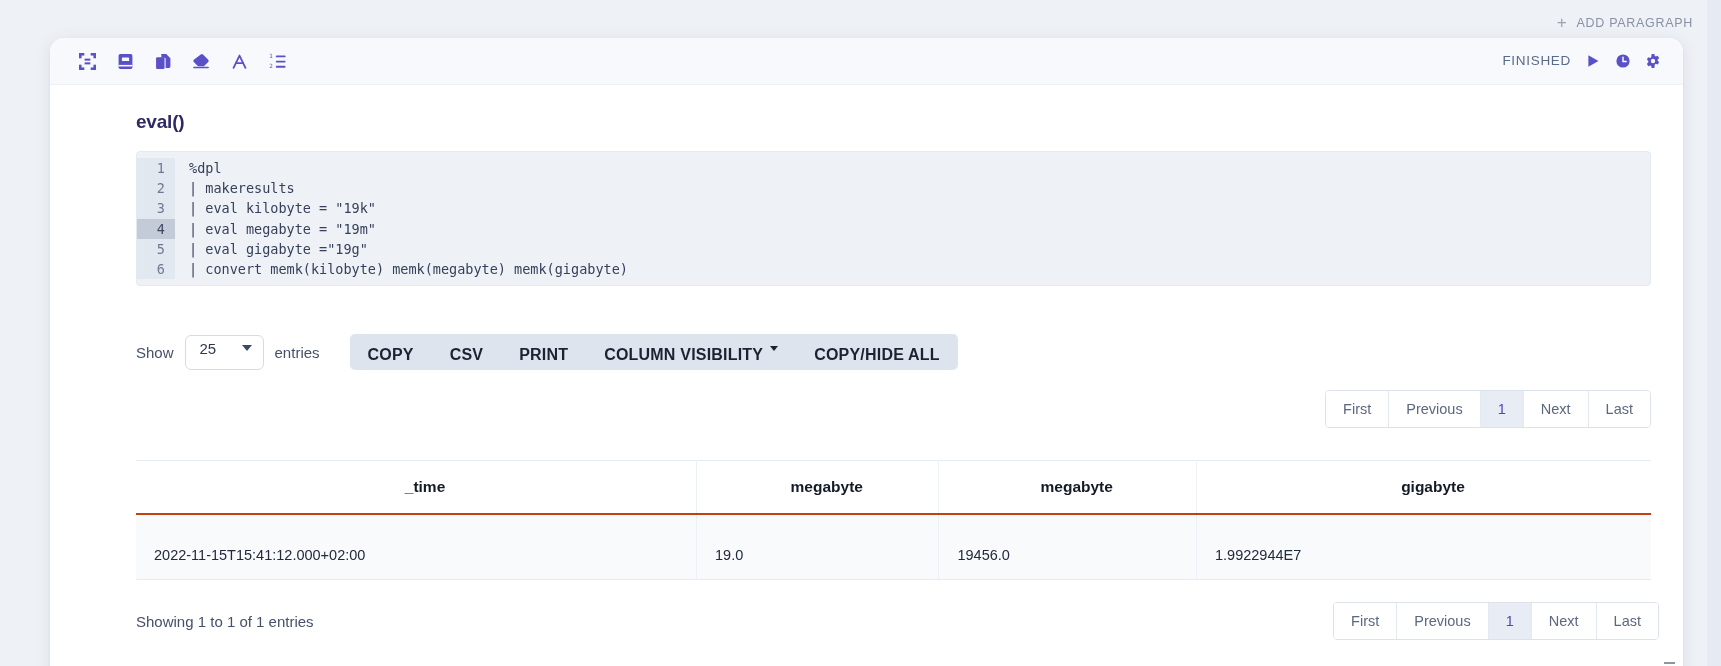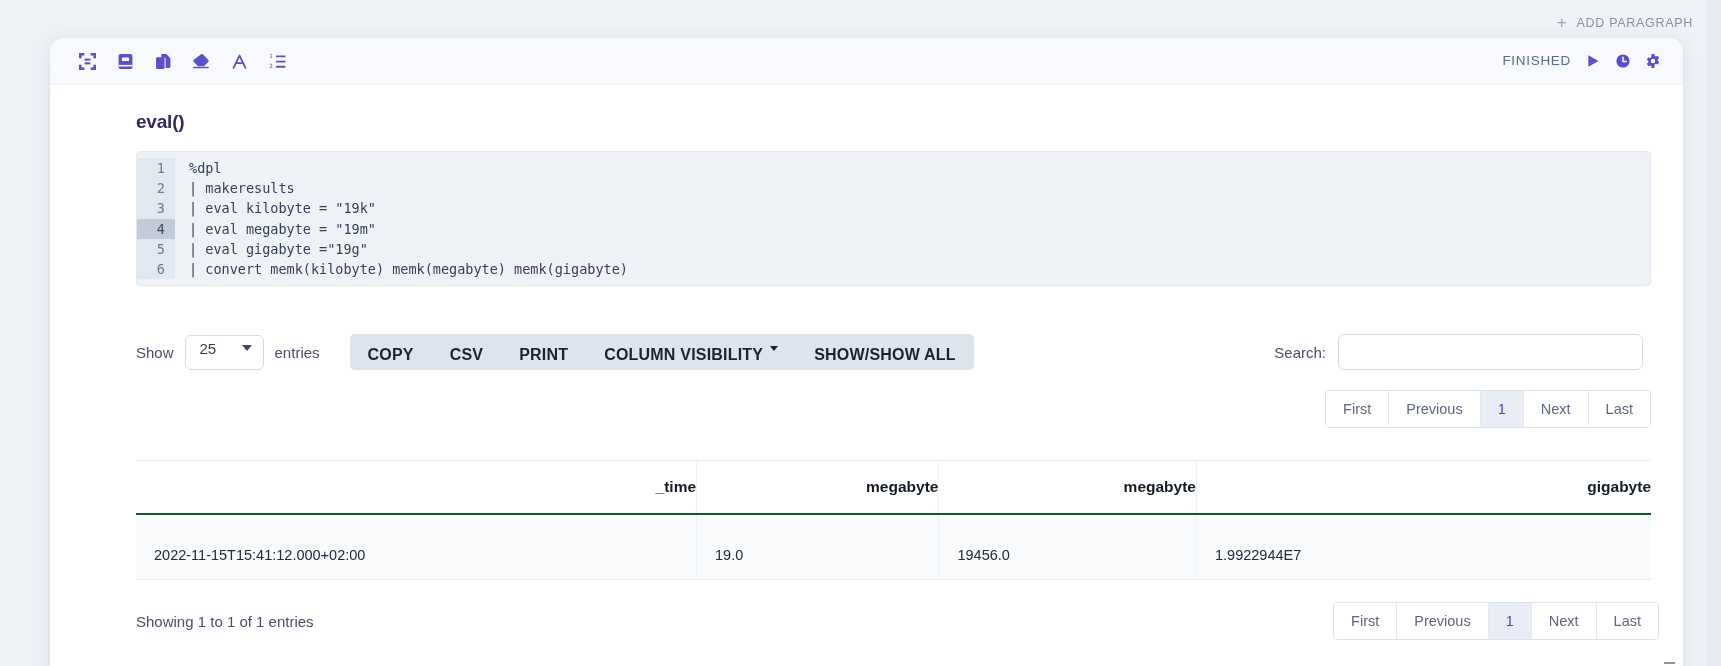--- a/index.html
+++ b/index.html
@@ -219,27 +219,27 @@
     cursor: pointer;
     background: #fff;
   }
   .pager .pg:last-child { border-right: none; }
   .pager .pg.active { background: #e7ecf5; color: #5246b8; }
 
   
   .table-wrap { margin: 32px 32px 0 86px; }
   table { width: 100%; border-collapse: collapse; }
   thead th {
-    text-align: right;
+    text-align: center;
     font-size: 15.5px;
     font-weight: bold;
     color: #141a26;
     padding: 17px 0 17px 18px;
     border-top: 1px solid #e6eaf1;
-    border-bottom: 2px solid #14532d;
+    border-bottom: 2px solid #c2410c;
     border-right: 1px solid #edf0f5;
     background: #fff;
   }
   thead th:last-child { border-right: none; }
   tbody td {
     font-size: 14.5px;
     color: #222b3c;
     padding: 32px 0 16px 18px;
     background: #f8fafc;
     border-bottom: 1px solid #e6eaf1;
@@ -429,28 +429,24 @@
           <span>CSV</span>
         </button>
         <button class="dt-btn">
           <span>PRINT</span>
         </button>
         <button class="dt-btn">
           <span>COLUMN VISIBILITY</span>
           <span class="caret"></span>
         </button>
         <button class="dt-btn">
-          <span>SHOW/SHOW ALL</span>
+          <span>COPY/HIDE ALL</span>
         </button>
       </div>
 
-    <div class="dt-filter">
-      <span>Search:</span>
-      <input type="text" placeholder="" style="">
-    </div>
   </div>
 
   <div class="paginate">
     <div class="pager" id="pager-top">
         <span class="pg">First</span>
         <span class="pg">Previous</span>
         <span class="pg active">1</span>
         <span class="pg">Next</span>
         <span class="pg">Last</span>
       </div>

